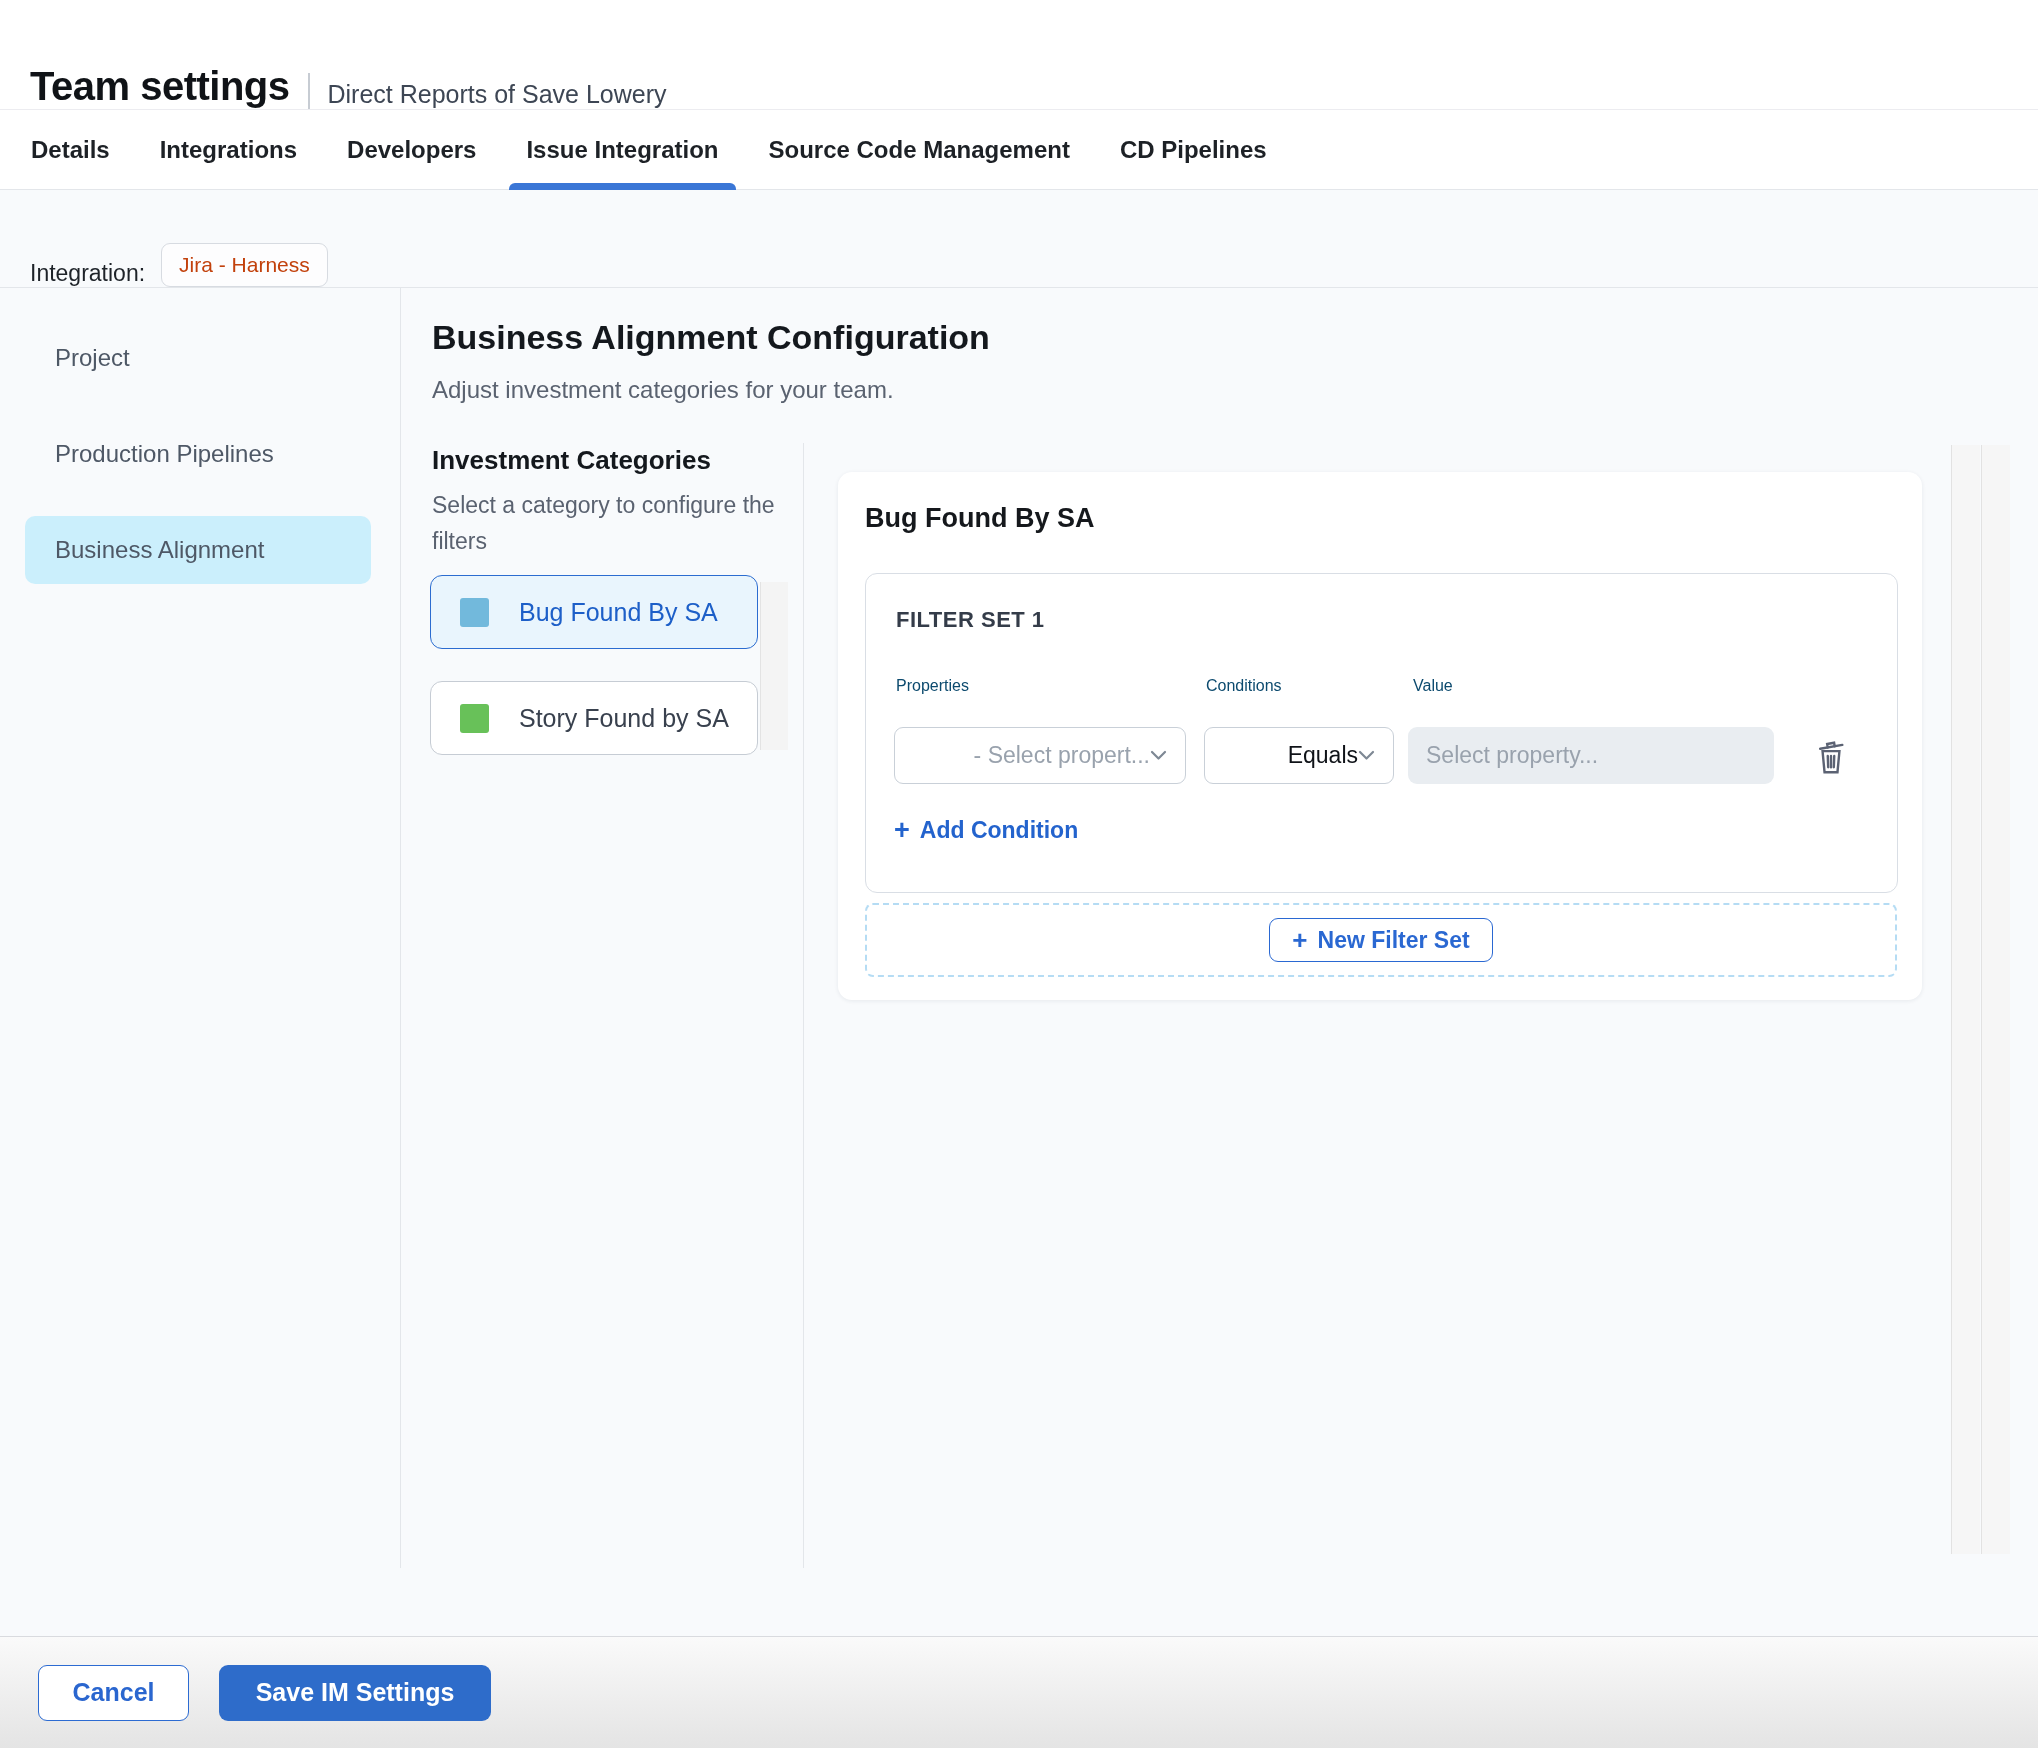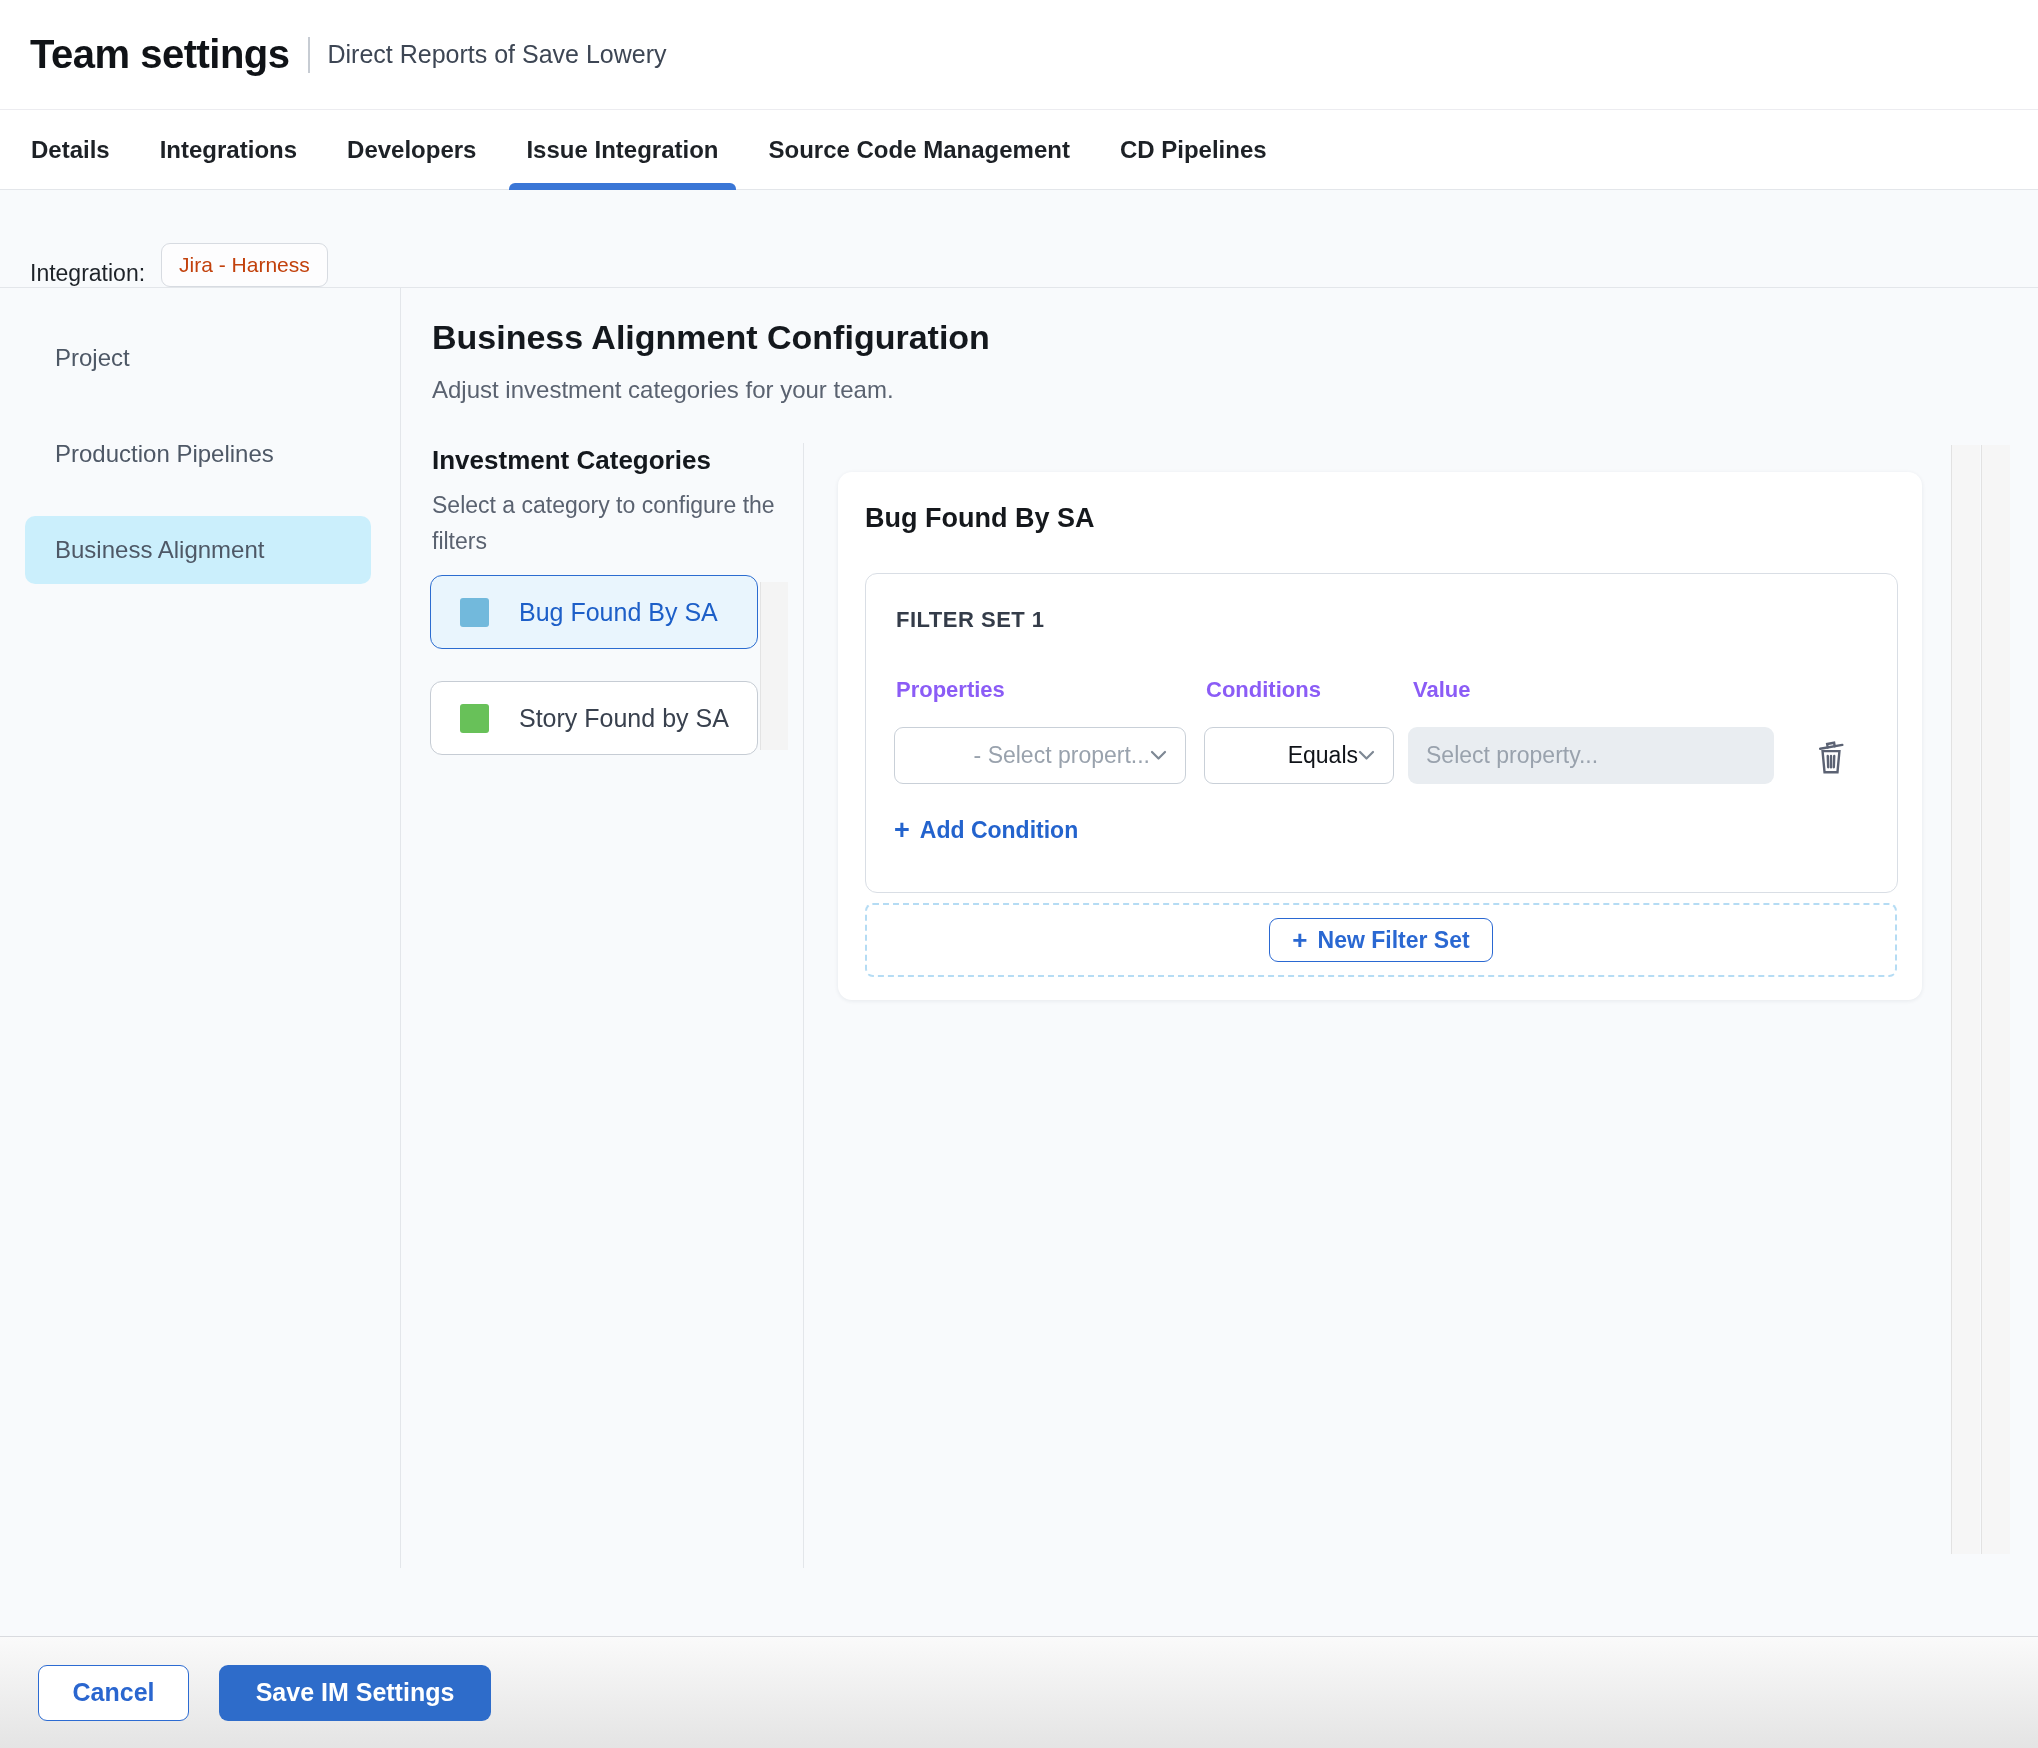--- a/index.html
+++ b/index.html
@@ -2,21 +2,21 @@
 <html><head>
 <meta charset="utf-8">
 <style>
   * { margin:0; padding:0; box-sizing:border-box; }
   html,body { background:#fff; }
   body { font-family:"Liberation Sans", sans-serif; color:#1d2126; }
   .screen { position:relative; width:2038px; height:1748px; background:#fff; overflow:hidden; }
 
   
   .app-header { position:absolute; left:0; top:0; width:100%; height:110px; background:#fff;
-    border-bottom:1px solid #ececf0; display:flex; align-items:center; padding-left:30px; gap:18px; }
+    border-bottom:1px solid #ececf0; display:flex; align-items:flex-end; padding-left:30px; gap:18px; }
   .app-title { font-size:40px; font-weight:700; color:#101317; letter-spacing:-0.5px; }
   .title-sep { width:2px; height:36px; background:#c7ccd3; }
   .app-subtitle { font-size:25px; color:#3d4654; }
 
   
   .tabbar { position:absolute; left:0; top:110px; width:100%; height:80px; background:#fff;
     border-bottom:1px solid #e3e6ea; display:flex; align-items:center; padding-left:14px; }
   .tab { position:relative; height:100%; display:flex; align-items:center; padding:0 17px;
     margin-right:16px; font-size:24px; font-weight:600; color:#1d2126; cursor:pointer; }
   .tab.active::after { content:""; position:absolute; left:0; right:0; bottom:-1px; height:7px;
@@ -59,21 +59,21 @@
 
   
   .card { position:absolute; left:838px; top:184px; width:1084px; height:528px; background:#fff;
     border-radius:14px; box-shadow:0 1px 4px rgba(30,40,60,0.08); }
   .card-title { position:absolute; left:27px; top:31px; font-size:27px; font-weight:700; color:#15181c; }
   .filterset { position:absolute; left:27px; top:101px; width:1033px; height:320px;
     border:1px solid #d9dee5; border-radius:12px; background:#fff; }
   .filterset-title { position:absolute; left:30px; top:33px; font-size:22px; font-weight:700;
     letter-spacing:0.5px; color:#343c49; }
   .cols { position:absolute; left:30px; top:103px; display:flex; }
-  .col-h { font-size:22px; font-weight:700; color:#8b5cf6; }
+  .col-h { font-size:16px; font-weight:400; color:#0c4a6e; }
   .col-h.properties { width:310px; }
   .col-h.conditions { width:207px; }
   .condition-row { position:absolute; left:28px; top:153px; display:flex; align-items:center; }
   .select { height:57px; background:#fff; border:1px solid #c9d0d8; border-radius:9px;
     display:flex; align-items:center; justify-content:flex-end; padding:0 18px; cursor:pointer; }
   .select.property { width:292px; margin-right:18px; }
   .select.condition { width:190px; margin-right:14px; }
   .select .sel-text { font-size:23px; color:#99a2ad; white-space:nowrap; overflow:hidden; }
   .select.condition .sel-text { color:#0f1318; }
   .value-input { width:366px; height:57px; background:#e9edf1; border:none; border-radius:9px;

